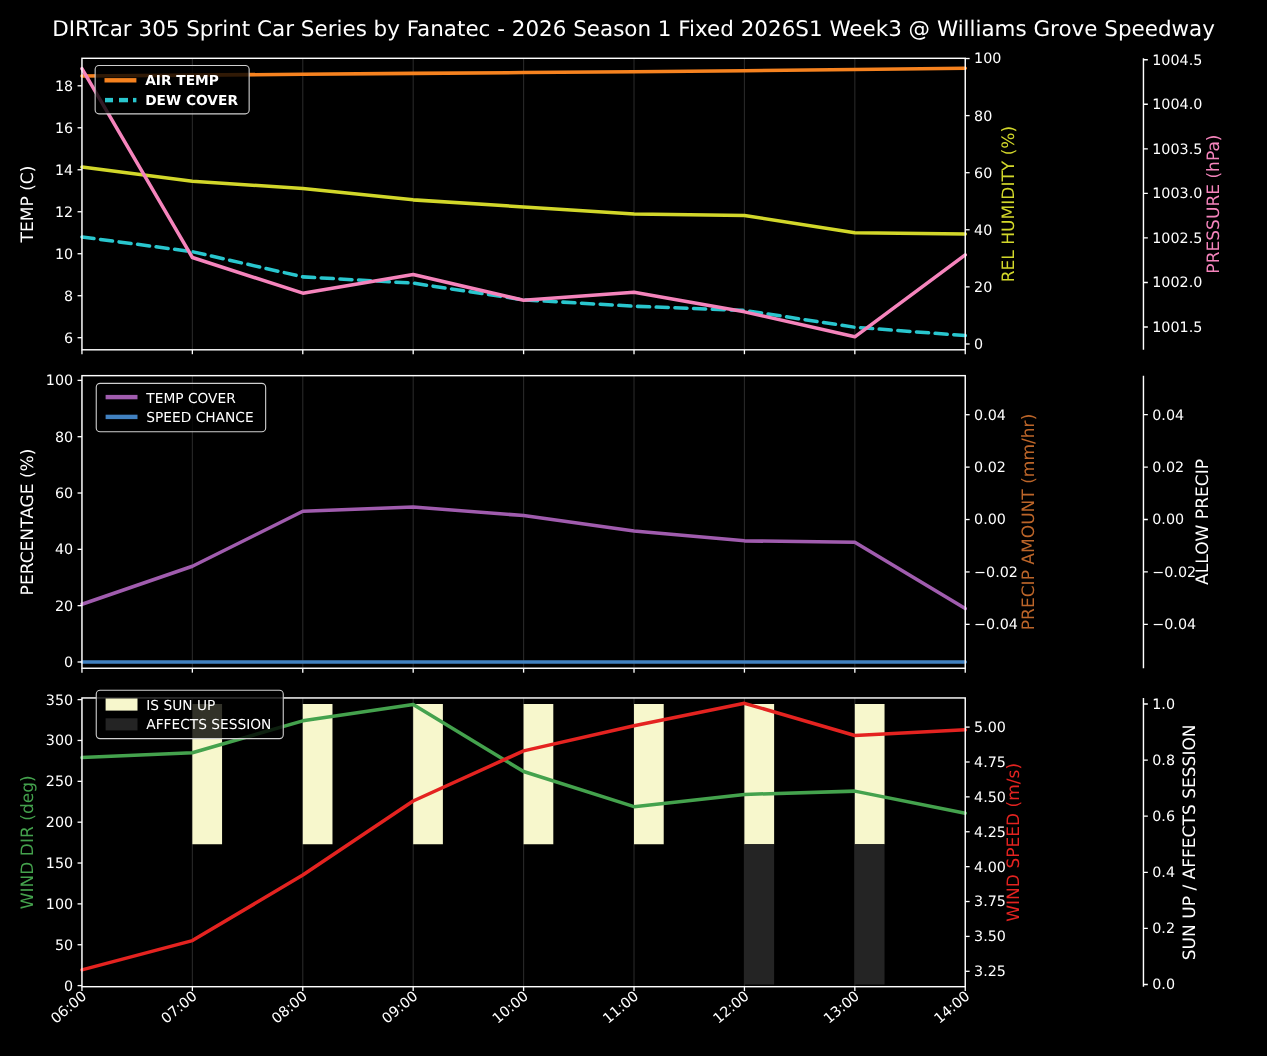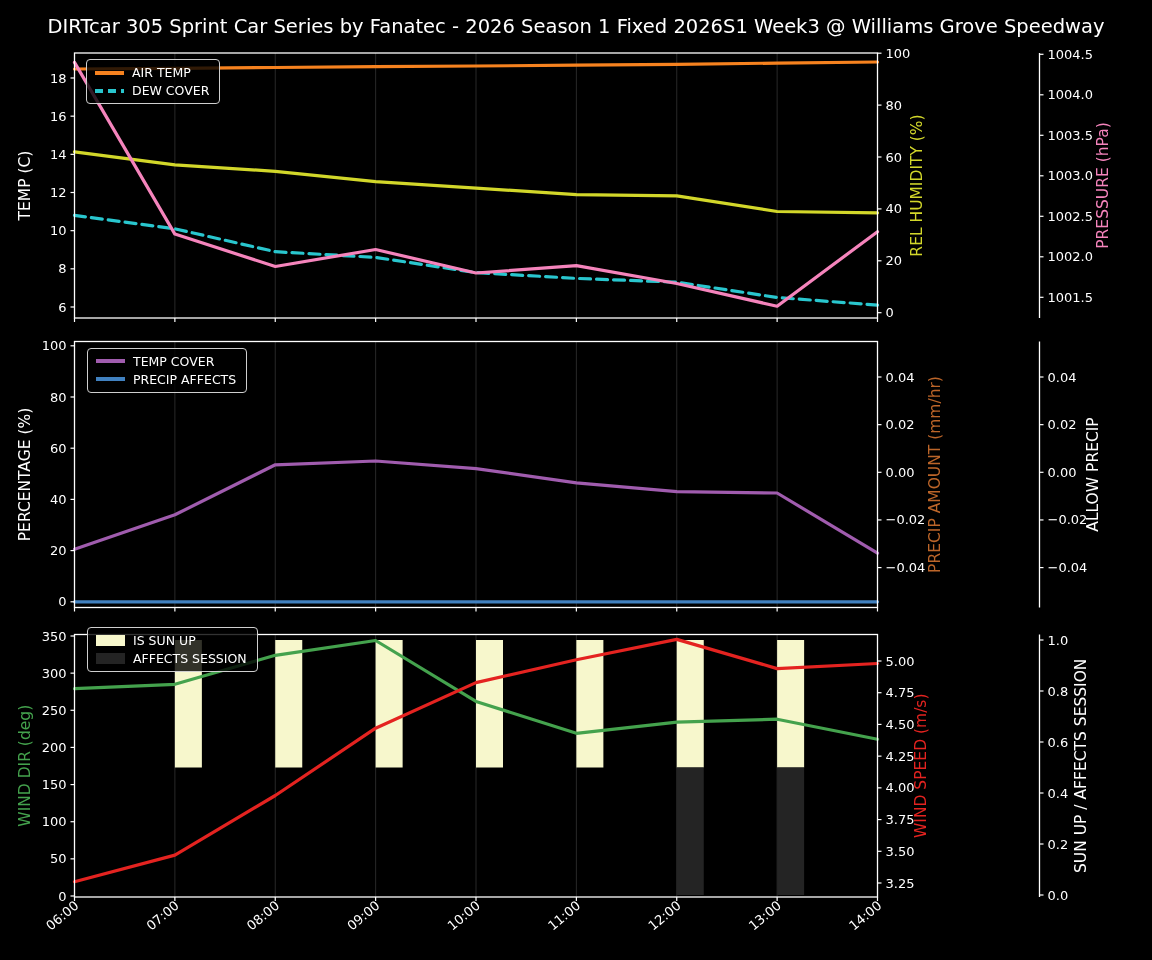--- a/index.html
+++ b/index.html
@@ -236,38 +236,38 @@
         <text transform="translate(280.25,907) rotate(-40)" text-anchor="end" font-size="13" fill="#fff">08:00</text>
         <text transform="translate(380.625,907) rotate(-40)" text-anchor="end" font-size="13" fill="#fff">09:00</text>
         <text transform="translate(481,907) rotate(-40)" text-anchor="end" font-size="13" fill="#fff">10:00</text>
         <text transform="translate(581.375,907) rotate(-40)" text-anchor="end" font-size="13" fill="#fff">11:00</text>
         <text transform="translate(681.75,907) rotate(-40)" text-anchor="end" font-size="13" fill="#fff">12:00</text>
         <text transform="translate(782.125,907) rotate(-40)" text-anchor="end" font-size="13" fill="#fff">13:00</text>
         <text transform="translate(882.5,907) rotate(-40)" text-anchor="end" font-size="13" fill="#fff">14:00</text>
       </g>
     </svg>
   <div id="legends">
-      <div class="legend" style="left: 86px; top: 59px;">
+      <div class="legend" style="left: 86px; top: 59px; font-weight: bold;">
         <div class="lrow">
           <span class="sline" style="background: rgb(246, 130, 31);"></span>
           <span class="llabel">AIR TEMP</span>
         </div>
         <div class="lrow">
           <span class="sline" style="background: repeating-linear-gradient(90deg, rgb(41, 198, 206) 0px, rgb(41, 198, 206) 8px, transparent 8px, transparent 13px);"></span>
           <span class="llabel">DEW COVER</span>
         </div>
       </div>
       <div class="legend" style="left: 87px; top: 347.5px;">
         <div class="lrow">
           <span class="sline" style="background: rgb(160, 92, 174);"></span>
           <span class="llabel">TEMP COVER</span>
         </div>
         <div class="lrow">
           <span class="sline" style="background: rgb(65, 129, 192);"></span>
-          <span class="llabel">PRECIP AFFECTS</span>
+          <span class="llabel">SPEED CHANCE</span>
         </div>
       </div>
       <div class="legend" style="left: 87px; top: 627px;">
         <div class="lrow">
           <span class="spatch" style="background: rgb(247, 247, 204);"></span>
           <span class="llabel">IS SUN UP</span>
         </div>
         <div class="lrow">
           <span class="spatch" style="background: rgb(36, 36, 36);"></span>
           <span class="llabel">AFFECTS SESSION</span>

